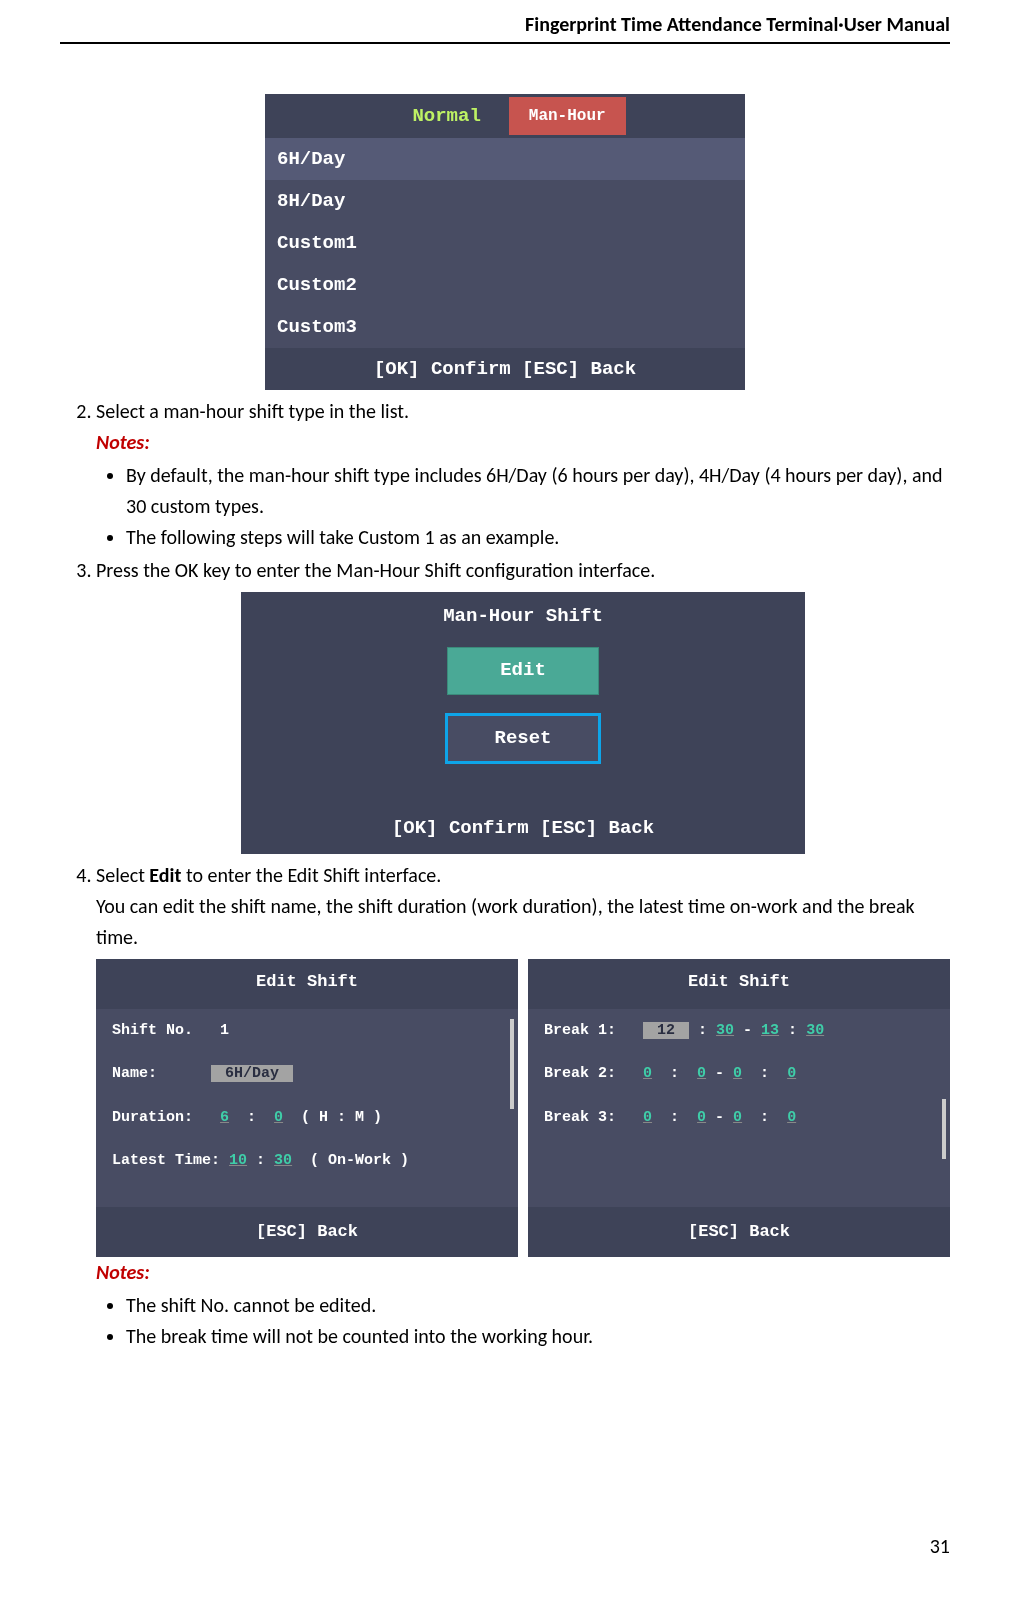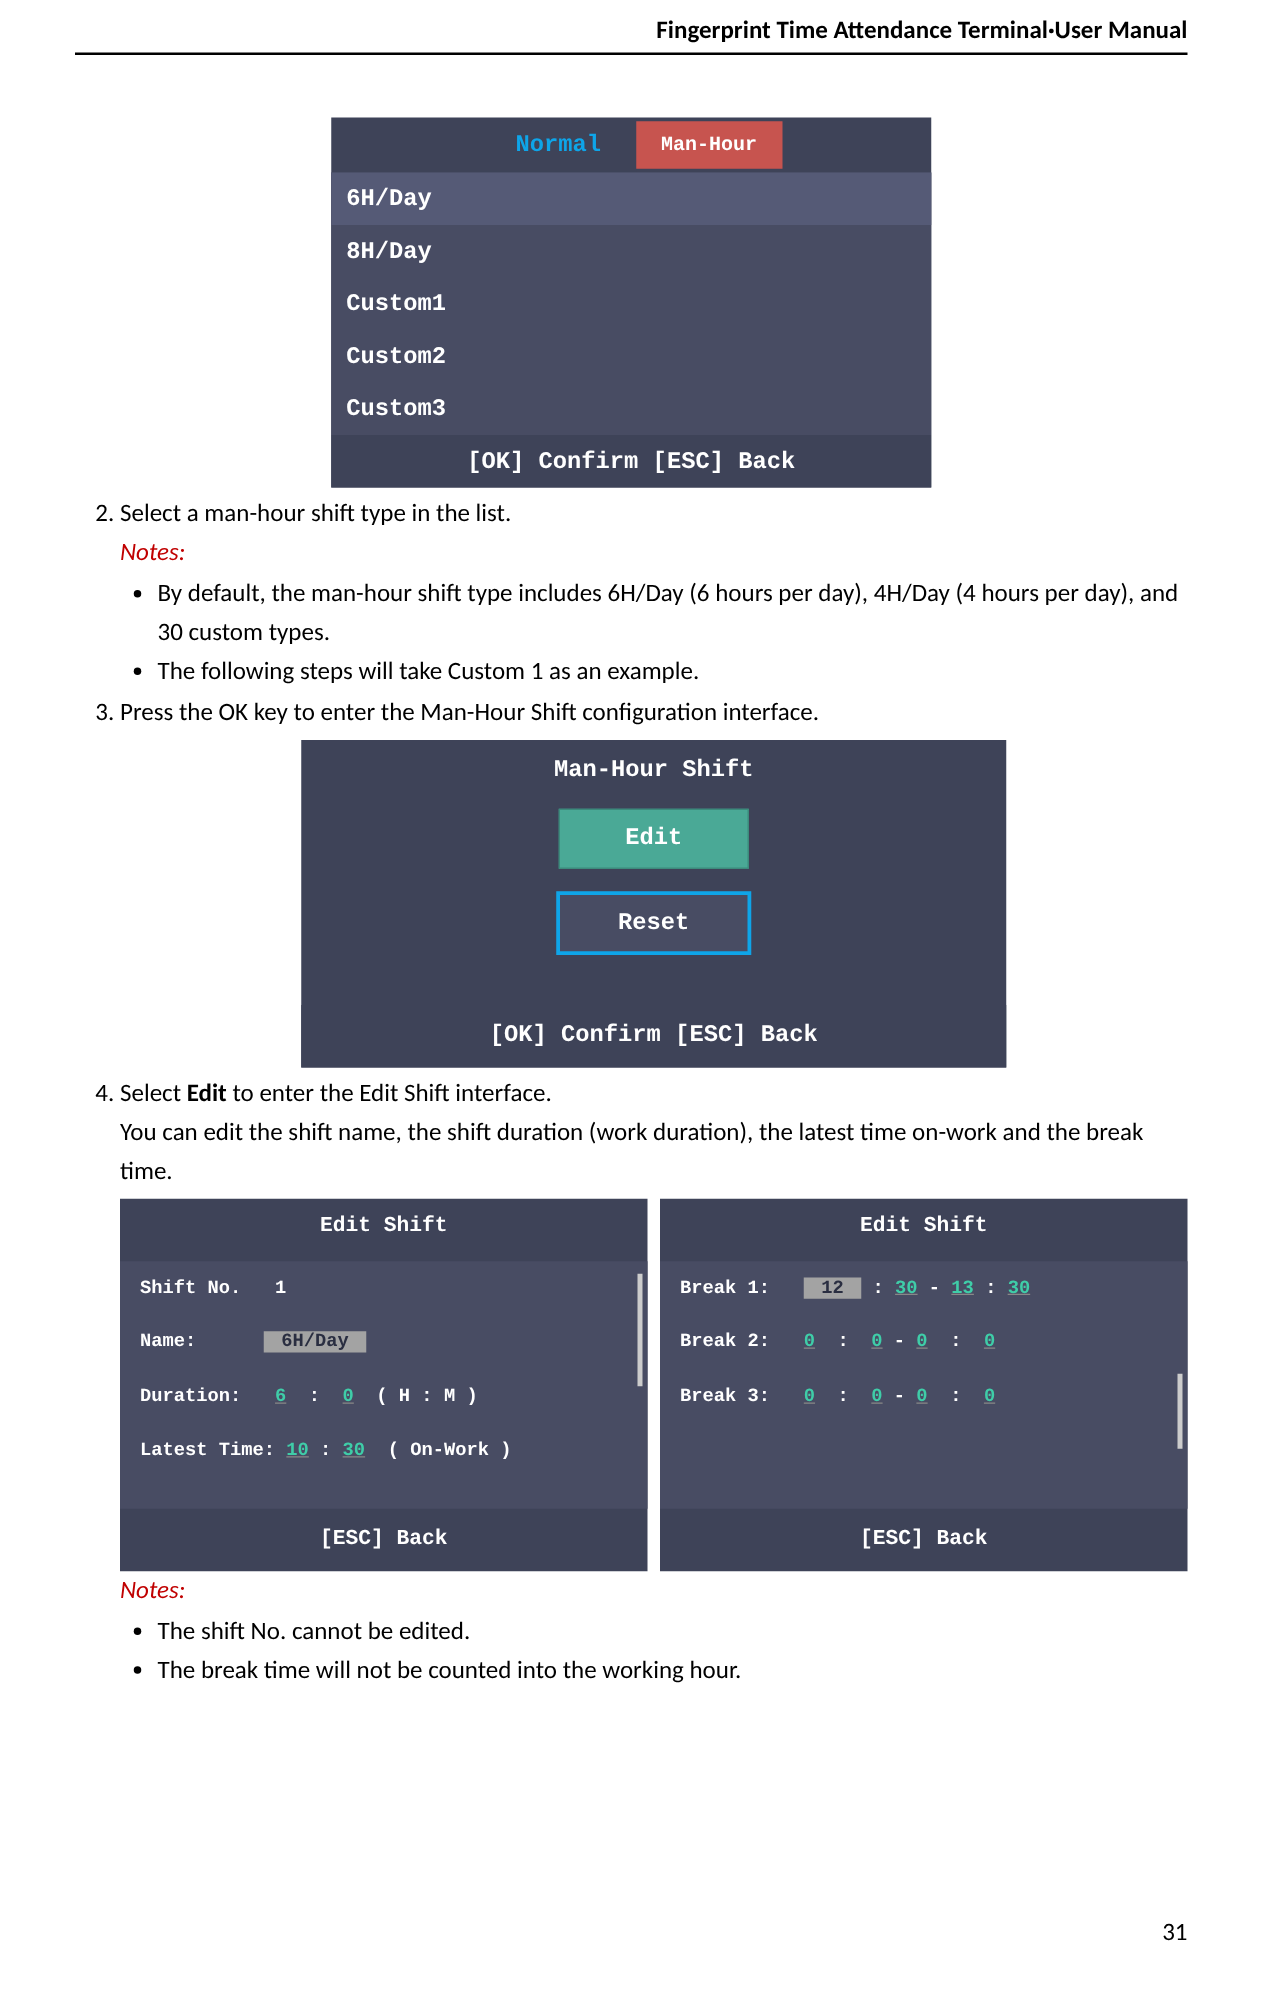--- a/index.html
+++ b/index.html
@@ -33,21 +33,21 @@
       background: #3e4358;
     }
     .tabs {
       display: flex;
       height: 44px;
       align-items: center;
     }
     .tab-spacer { flex:1; }
     .tab-normal {
       background: #3e4358;
-      color: #0ea5e9;
+      color: #bef264;
       padding: 10px 28px;
       font-size: 19px;
     }
     .tab-manhour {
       background: #c7544f;
       color: white;
       padding: 10px 20px;
       font-size: 16px;
     }
     .shift-list {
@@ -72,21 +72,21 @@
       margin: 6px 0 0 0;
       padding-left: 36px;
       font-size: 20px;
     }
     .step-list > li {
       margin-bottom: 2px;
       line-height: 1.55;
     }
     .notes {
       color: #c00000;
-      font-weight: normal;
+      font-weight: bold;
       font-style: italic;
     }
     .sub-bullets {
       list-style-type: disc;
       padding-left: 30px;
       margin: 2px 0;
     }
     .sub-bullets li { line-height: 1.55; }
     .ui2 {
       width: 564px;

